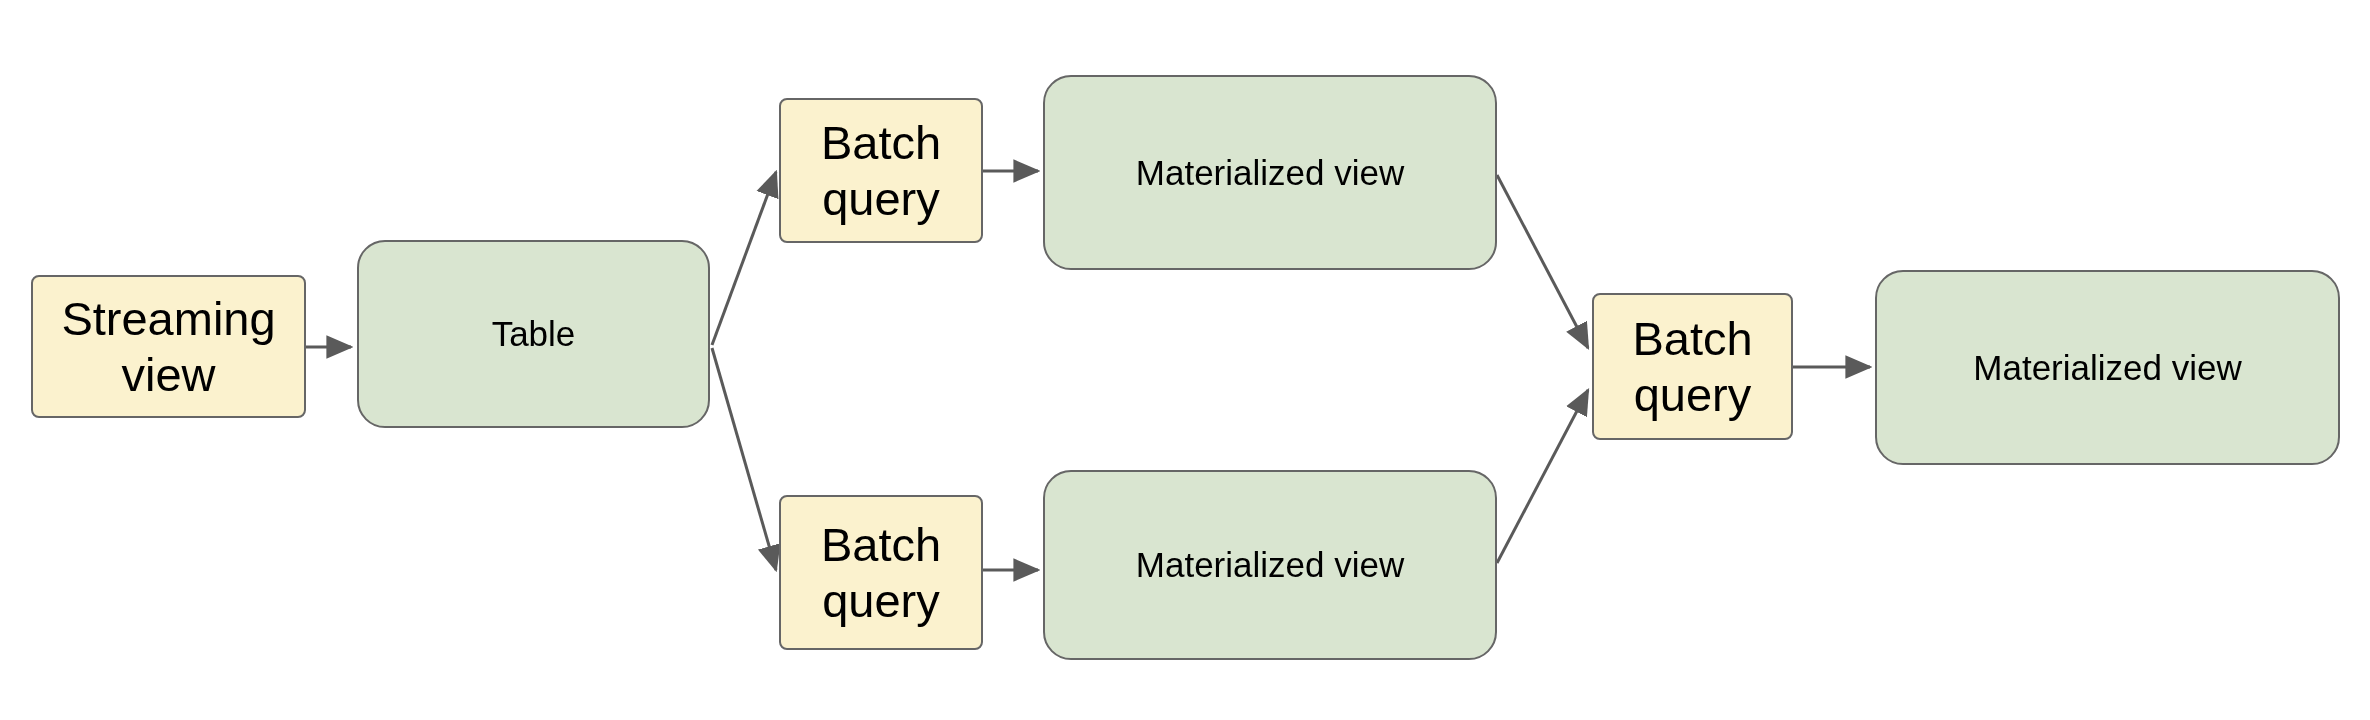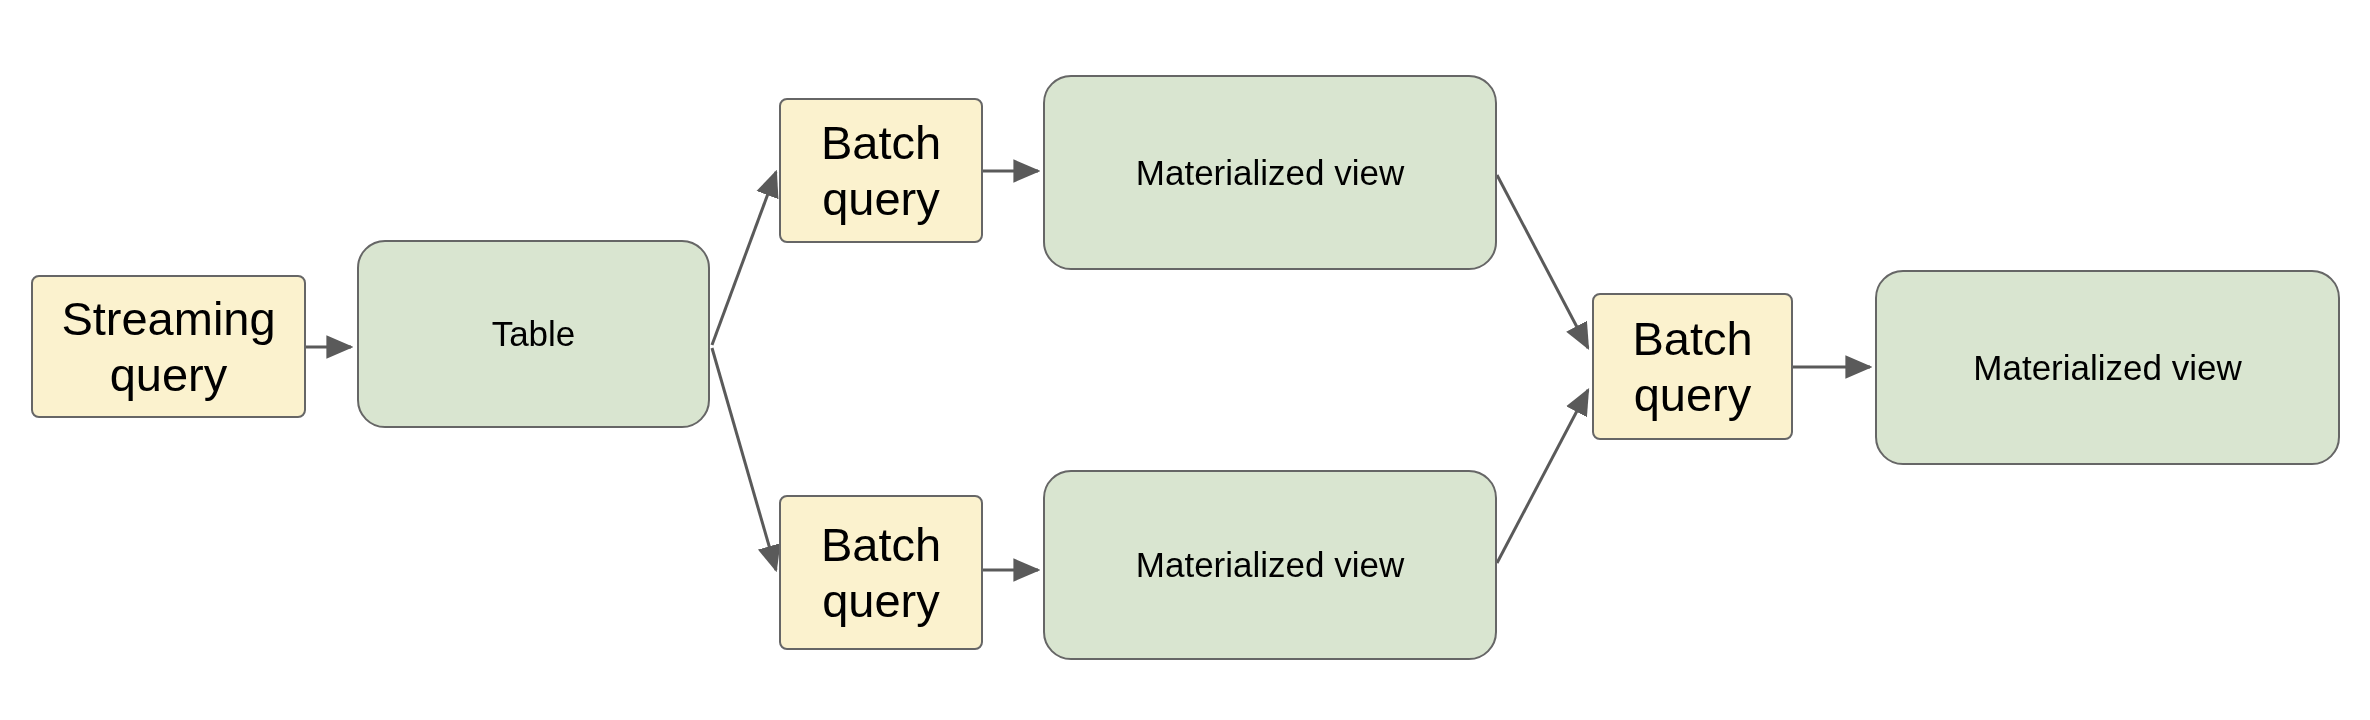--- a/index.html
+++ b/index.html
@@ -90,21 +90,21 @@
       <line x1="1497" y1="563" x2="1588" y2="390" stroke="#5a5a5a" stroke-width="3" marker-end="url(#arrowhead)"></line>
     </g>
 
     <g>
       <line x1="1793" y1="367" x2="1870" y2="367" stroke="#5a5a5a" stroke-width="3" marker-end="url(#arrowhead)"></line>
     </g>
   </svg>
 
   <div class="node node-query" style="left:31px; top:275px; width:275px; height:143px;">
     <span>Streaming
-query</span>
+view</span>
   </div>
 
   <div class="node node-store" style="left:357px; top:240px; width:353px; height:188px;">
     <span>Table</span>
   </div>
 
   <div class="node node-query" style="left:779px; top:98px; width:204px; height:145px;">
     <span>Batch
 query</span>
   </div>

